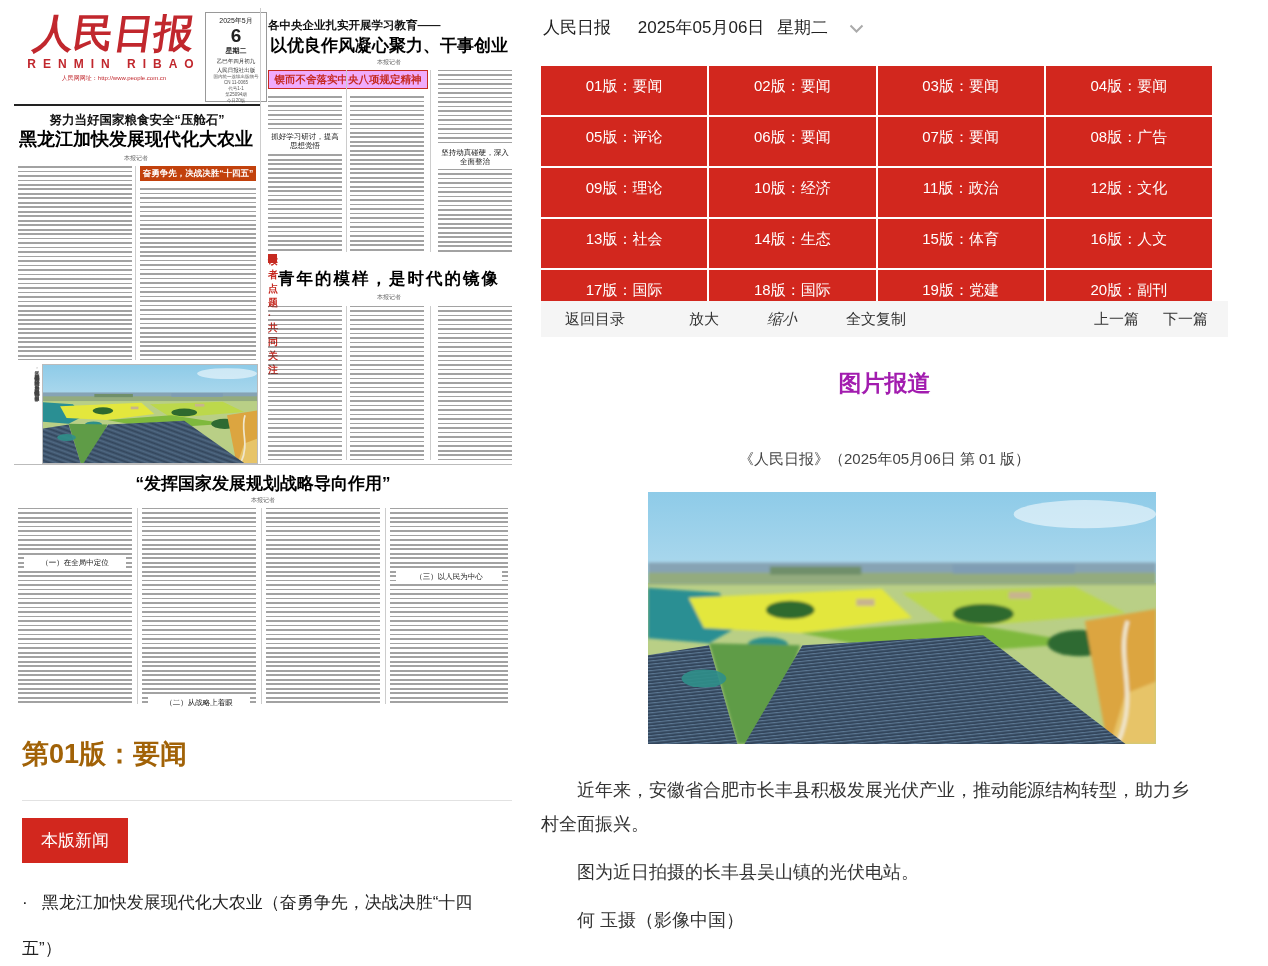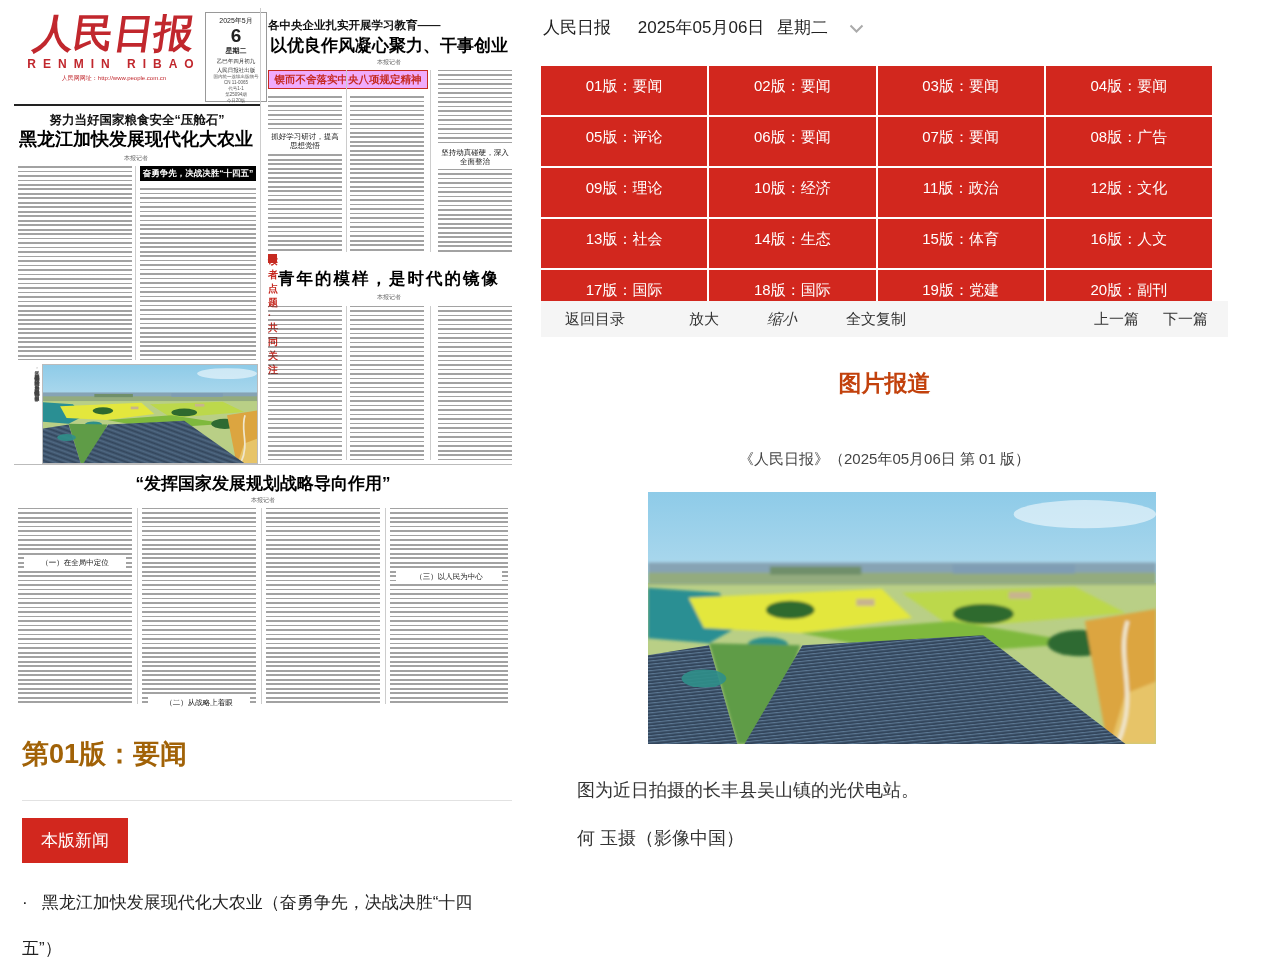--- a/index.html
+++ b/index.html
@@ -20,42 +20,42 @@
   .db-month{font-size:7px;margin-top:3px;}
   .db-day{font-size:19px;font-weight:bold;line-height:20px;}
   .db-week{font-size:7px;font-weight:bold;}
   .db-lunar,.db-pub{font-size:5.5px;color:#333;margin-top:2px;}
   .db-line{font-size:4.5px;color:#555;line-height:6px;}
   .black-rule{left:0;top:96px;width:246px;height:2px;background:#222;}
   .vline{background:#ccc;width:1px;}
   .kicker{font-weight:bold;color:#111;text-align:center;}
   .headline{font-weight:bold;color:#000;text-align:center;white-space:nowrap;}
   .byline{font-size:6px;color:#666;text-align:center;}
-  .ribbon{background:#000000;color:#fff;font-weight:bold;font-size:8.5px;line-height:15px;text-align:center;}
+  .ribbon{background:#c2410c;color:#fff;font-weight:bold;font-size:8.5px;line-height:15px;text-align:center;}
   .stripes{background-image:repeating-linear-gradient(180deg,rgba(70,70,70,.5) 0 1.5px,transparent 1.5px 4.5px);}
   .mini-head{background:#fff;font-weight:normal;font-size:7.5px;line-height:9px;text-align:center;color:#111;padding:2px 0;}
   .redbox{border:1.5px solid #c62a21;color:#c62a21;font-weight:bold;font-size:10.5px;line-height:17px;text-align:center;background:#f0abfc;}
   .tagline{color:#c62a21;font-weight:bold;font-size:10px;}
   .tag-ic{display:inline-block;width:9px;height:9px;background:#c62a21;margin-right:3px;vertical-align:-1px;}
   .vcap{writing-mode:vertical-rl;font-size:5px;line-height:7px;color:#444;overflow:hidden;}
   .news-photo{border:1px solid #bbb;}
 
   
   .r-header{left:543px;top:16px;font-size:17px;color:#222;}
   .r-header span{margin-right:0;}
   .hd-date{margin-left:22px;}
   .hd-week{margin-left:8px;}
   .hd-chevron{margin-left:16px;display:inline-block;}
   .page-grid{left:541px;top:66px;width:671px;display:grid;grid-template-columns:repeat(4,1fr);gap:2px;}
   .page-cell{background:#d2271e;color:#fff;height:49px;line-height:40px;text-align:center;font-size:15px;cursor:pointer;}
   .toolbar{left:541px;top:301px;width:687px;height:36px;background:#f5f5f5;font-size:15px;color:#333;}
   .toolbar span{position:absolute;top:9px;cursor:pointer;}
   .tb-back{left:24px;} .tb-zin{left:148px;} .tb-zout{left:226px;font-style:italic;} .tb-copy{left:305px;}
   .tb-prev{left:553px;} .tb-next{left:622px;}
-  .art-title{left:541px;top:368px;width:687px;text-align:center;font-size:23px;font-weight:bold;color:#c2410c;}
+  .art-title{left:541px;top:368px;width:687px;text-align:center;font-size:23px;font-weight:bold;color:#a21caf;}
   .art-source{left:541px;top:450px;width:687px;text-align:center;font-size:15px;color:#444;}
   .big-photo{left:648px;top:492px;width:508px;height:252px;}
   .art-body{left:541px;top:773px;width:660px;font-size:18px;color:#333;line-height:34px;}
   .art-body p{position:static;margin:0 0 14px;text-indent:36px;}
 
   
   .sec-title{left:22px;top:736px;font-size:27px;font-weight:bold;color:#a16207;}
   .divider{left:22px;top:800px;width:490px;height:1px;background:#e2e2e2;}
   .badge{left:22px;top:818px;background:#d2271e;color:#fff;font-size:17px;padding:11px 19px;}
   .news-list{left:22px;top:880px;width:478px;font-size:17px;color:#222;line-height:46px;}
@@ -233,15 +233,16 @@
   <span class="tb-next">下一篇</span>
 </div>
 
 <div class="abs art-title">图片报道</div>
 <div class="abs art-source">《人民日报》（2025年05月06日 第 01 版）</div>
 <svg class="abs big-photo">
     <use href="#aerial"></use>
   </svg>
 
 <div class="abs art-body">
+  <p>近年来，安徽省合肥市长丰县积极发展光伏产业，推动能源结构转型，助力乡村全面振兴。</p>
   <p>图为近日拍摄的长丰县吴山镇的光伏电站。</p>
   <p>何 玉摄（影像中国）</p>
 </div>
 
 </body></html>

